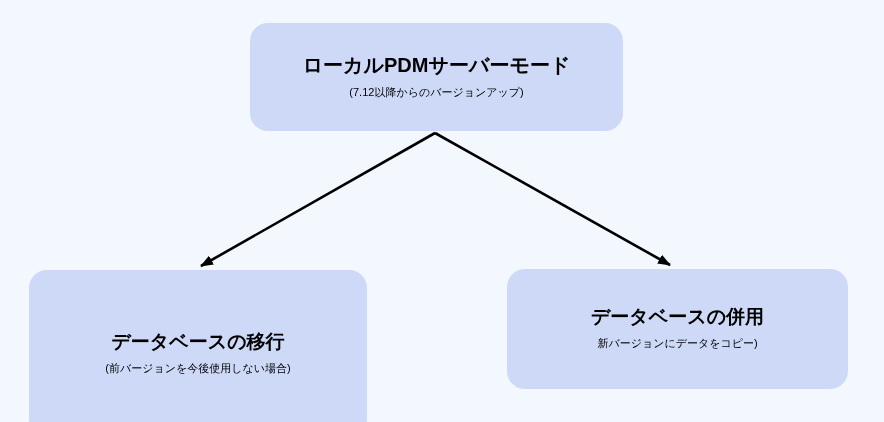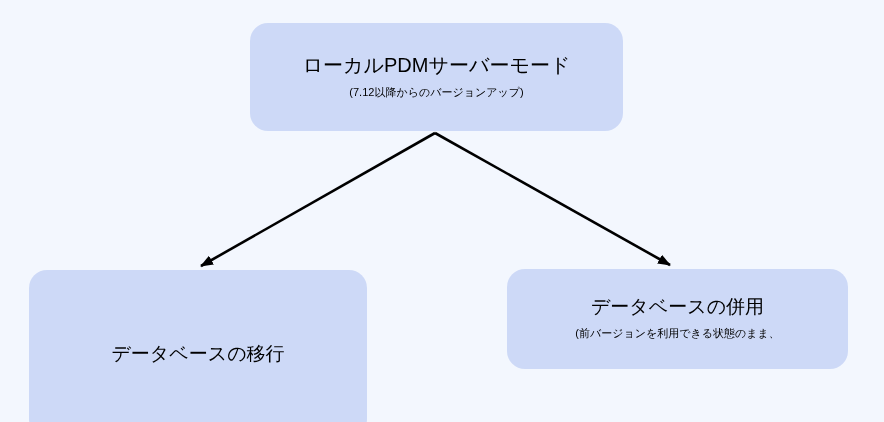--- a/index.html
+++ b/index.html
@@ -29,24 +29,24 @@
     display:flex;
     flex-direction:column;
     align-items:center;
     justify-content:center;
     text-align:center;
     box-sizing:border-box;
     padding:4px 8px;
   }
   .node-root{left:250px;top:23px;width:373px;height:108px;}
   .node-left{left:29px;top:270px;width:338px;height:167px;}
-  .node-right{left:507px;top:269px;width:341px;height:100px;}
+  .node-right{left:507px;top:269px;width:341px;height:120px;}
   .node-title{
     font-size:20px;
-    font-weight:normal;
+    font-weight:bold;
     line-height:30px;
     white-space:nowrap;
   }
   .node-title.small{font-size:19px;line-height:28px;}
   .node-note{
     font-size:11px;
     line-height:24px;
     white-space:nowrap;
   }
   .node-link{
@@ -80,20 +80,21 @@
     <line x1="435" y1="133" x2="670" y2="265" style="stroke:var(--arrow,#000);stroke-width:2.6" marker-end="url(#ah)"></line>
   </svg>
 
   <div class="node node-root">
     <div class="node-title">ローカルPDMサーバーモード</div>
     <div class="node-note">(7.12以降からのバージョンアップ)</div>
   </div>
 
   <div class="node node-left">
     <div class="node-title small">データベースの移行</div>
+    <div class="node-note">(前バージョンを今後使用しない場合)</div>
   </div>
 
   <div class="node node-right">
     <div class="node-title small">データベースの併用</div>
-    <div class="node-note">(前バージョンを利用できる状態のまま、</div>
+    <div class="node-note">新バージョンにデータをコピー)</div>
   </div>
 
 </div>
 
 </body></html>

